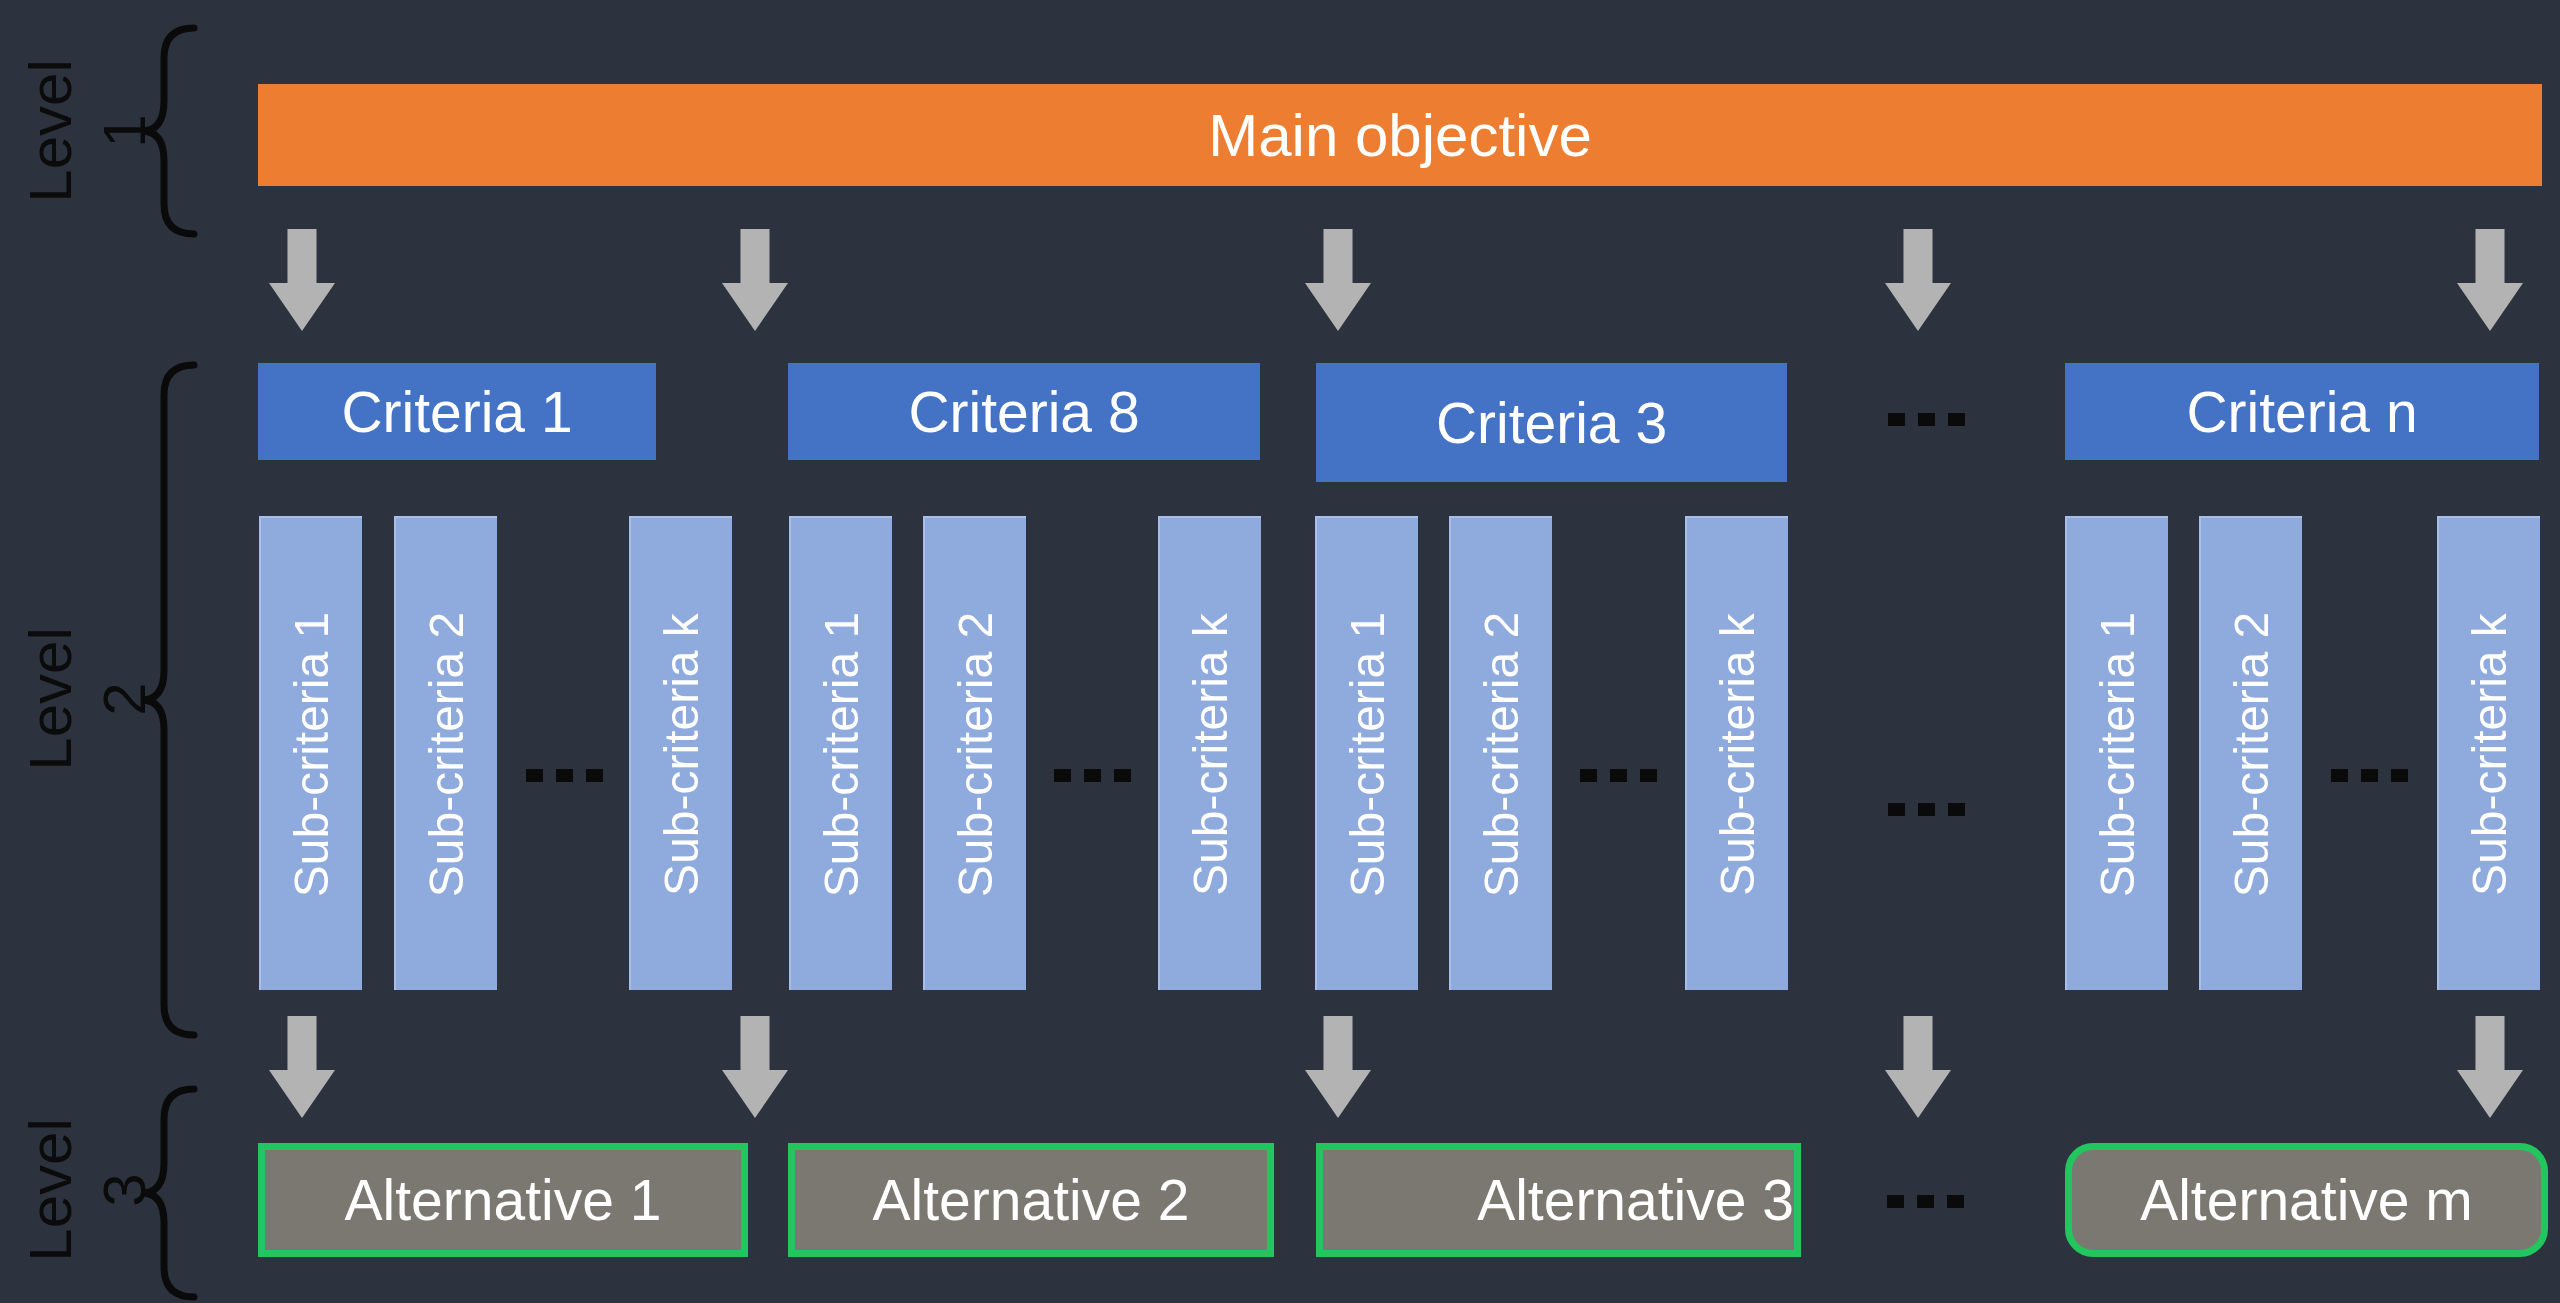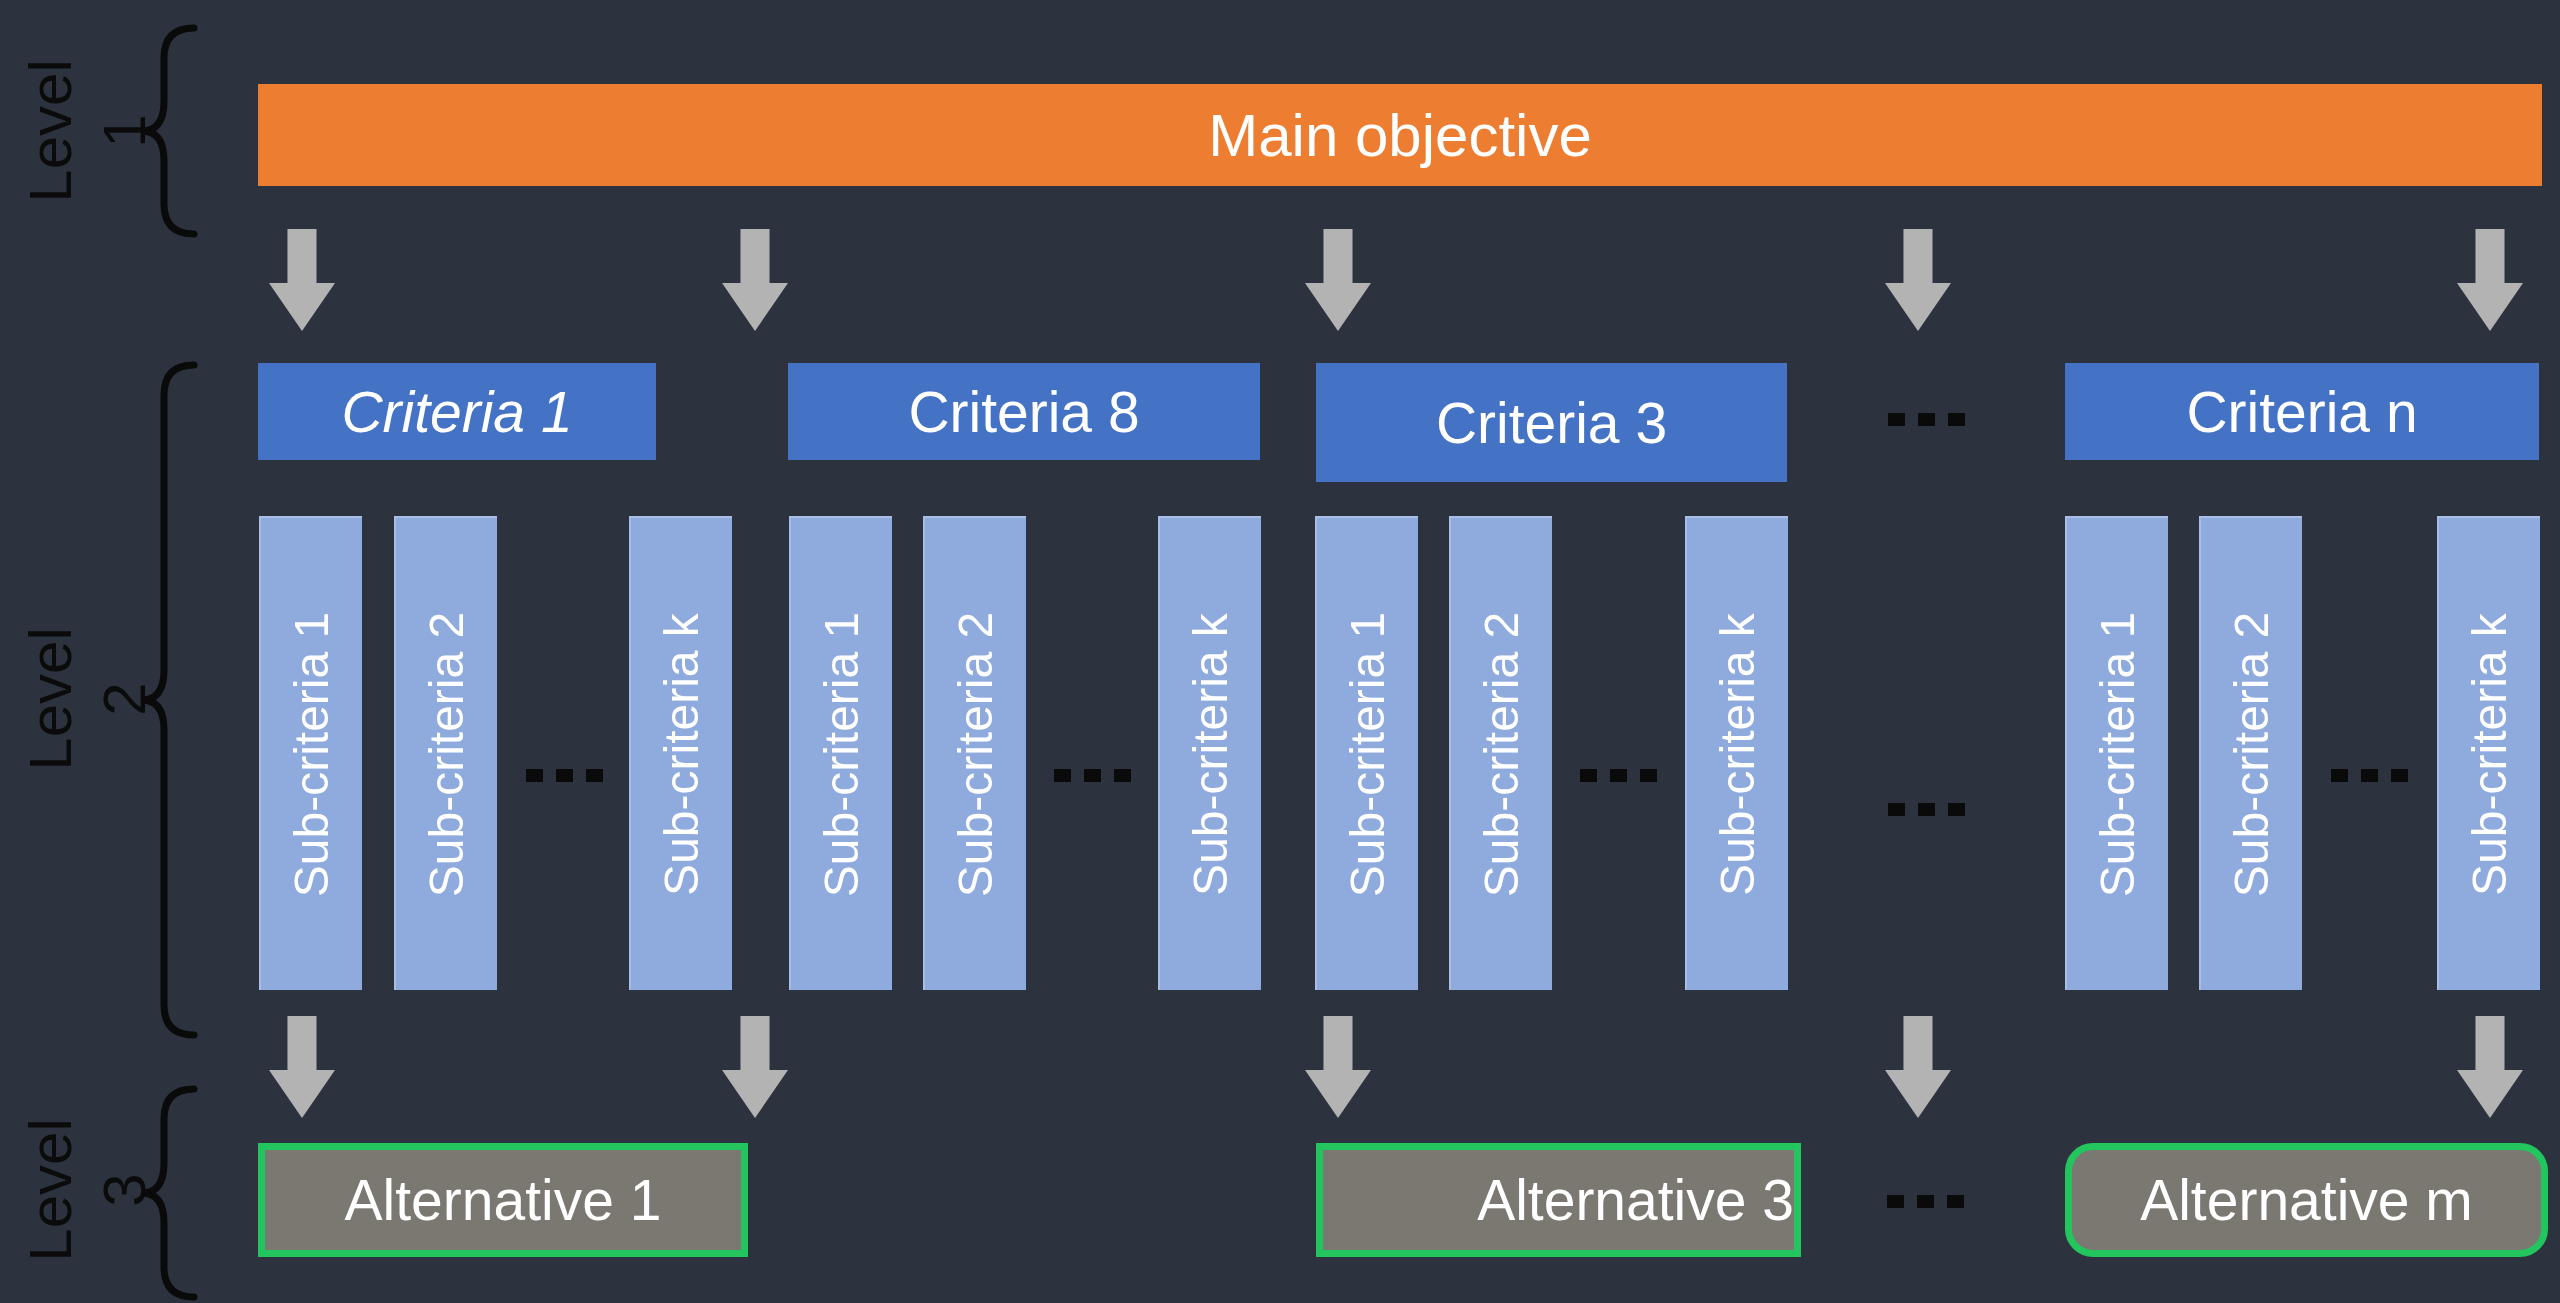--- a/index.html
+++ b/index.html
@@ -53,21 +53,21 @@
   <div class="box main-box" style="left:258px;top:84px;width:2284px;height:102px;">
     <span>Main objective</span>
   </div>
 
   <div class="arrow" style="left:269px;top:229px;"></div>
   <div class="arrow" style="left:722px;top:229px;"></div>
   <div class="arrow" style="left:1305px;top:229px;"></div>
   <div class="arrow" style="left:1885px;top:229px;"></div>
   <div class="arrow" style="left:2457px;top:229px;"></div>
 
-  <div class="box crit-box" style="left:258px;top:363px;width:398px;height:97px;font-style:italic;">
+  <div class="box crit-box" style="left:258px;top:363px;width:398px;height:97px;">
     <span>Criteria 1</span>
   </div>
   <div class="box crit-box" style="left:788px;top:363px;width:472px;height:97px;">
     <span>Criteria 8</span>
   </div>
   <div class="box crit-box" style="left:1316px;top:363px;width:471px;height:119px;">
     <span>Criteria 3</span>
   </div>
   <div class="box crit-box" style="left:2065px;top:363px;width:474px;height:97px;text-align:center;">
     <span>Criteria n</span>
@@ -146,20 +146,23 @@
 
   <div class="arrow" style="left:269px;top:1016px;"></div>
   <div class="arrow" style="left:722px;top:1016px;"></div>
   <div class="arrow" style="left:1305px;top:1016px;"></div>
   <div class="arrow" style="left:1885px;top:1016px;"></div>
   <div class="arrow" style="left:2457px;top:1016px;"></div>
 
   <div class="box alt-box" style="left:258px;top:1143px;width:476px;height:100px;">
     <span>Alternative 1</span>
   </div>
+  <div class="box alt-box" style="left:788px;top:1143px;width:472px;height:100px;">
+    <span>Alternative 2</span>
+  </div>
   <div class="box alt-box" style="left:1316px;top:1143px;width:471px;height:100px;justify-content:flex-end;">
     <span>Alternative 3</span>
   </div>
   <div class="dots" style="left:1887px;top:1195px;" aria-label="...">
       <i></i>
       <i></i>
       <i></i>
     </div>
   <div class="box alt-box" style="left:2065px;top:1143px;width:469px;height:100px;border-radius:28px;">
     <span>Alternative m</span>

